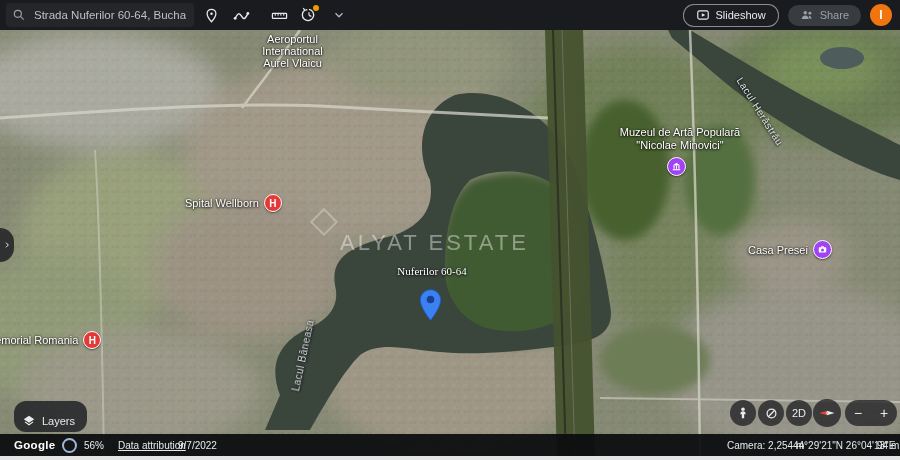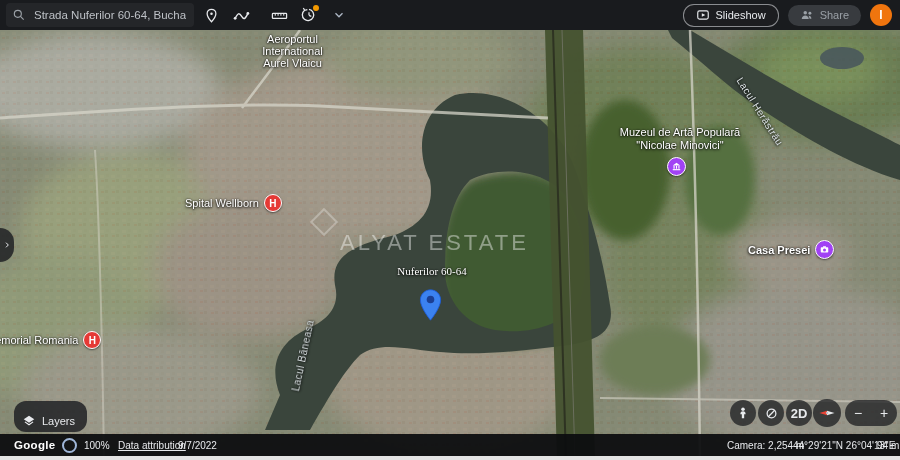--- a/index.html
+++ b/index.html
@@ -52,21 +52,21 @@
     justify-content:center;cursor:pointer;}
   .layers-btn{position:absolute;left:14px;top:401px;height:23px;z-index:5;display:flex;
     align-items:center;gap:6px;padding:8px 12px 0 8px;border-radius:12px;background:rgba(32,33,36,.85);
     color:#e8eaed;font-size:11px;cursor:pointer;}
 
   
   .ctl{position:absolute;z-index:5;background:rgba(32,33,36,.78);border-radius:50%;
     display:flex;align-items:center;justify-content:center;cursor:pointer;color:#e8eaed;}
   .ctl.c1{left:730px;top:400px;width:26px;height:26px;}
   .ctl.c2{left:758px;top:400px;width:26px;height:26px;}
-  .ctl.c3{left:786px;top:400px;width:26px;height:26px;font-size:13px;font-weight:bold;}
+  .ctl.c3{left:786px;top:400px;width:26px;height:26px;font-size:11px;font-weight:normal;}
   .ctl.c4{left:813px;top:399px;width:28px;height:28px;}
   .zoom-pill{position:absolute;left:845px;top:400px;width:52px;height:26px;z-index:5;
     background:rgba(32,33,36,.78);border-radius:13px;display:flex;align-items:center;
     justify-content:space-around;color:#e8eaed;font-size:14px;}
   .zoom-pill span{cursor:pointer;line-height:1;}
 
   
   .statusbar{position:absolute;left:0;right:0;top:434px;height:23px;z-index:6;
     background:rgba(12,13,15,.94);color:#e8eaed;font-size:10px;}
   .statusbar .item{position:absolute;top:0;height:22px;display:flex;align-items:center;}
@@ -188,21 +188,21 @@
   <div class="poi-purple" style="position:absolute;left:667px;top:157px;z-index:3;">
     <svg width="9" height="9" viewBox="0 0 24 24">
         <path d="M12 2 L22 9 H2 Z" fill="#fff"></path>
         <rect x="4" y="10" width="3" height="8" fill="#fff"></rect>
         <rect x="10.5" y="10" width="3" height="8" fill="#fff"></rect>
         <rect x="17" y="10" width="3" height="8" fill="#fff"></rect>
         <rect x="2" y="19" width="20" height="3" fill="#fff"></rect>
       </svg>
   </div>
 
-  <div class="map-label poi-row" style="left:748px;top:240px;font-weight:bold;">
+  <div class="map-label poi-row" style="left:748px;top:240px;">
     <span>Casa Presei</span>
     <span class="poi-purple">
       <svg width="9" height="9" viewBox="0 0 24 24">
           <rect x="2" y="6" width="20" height="14" rx="2" fill="#fff"></rect>
           <rect x="8" y="3" width="8" height="4" rx="1" fill="#fff"></rect>
           <circle cx="12" cy="13" r="4" fill="#a142f4"></circle>
         </svg>
     </span>
   </div>
 
@@ -329,21 +329,21 @@
   <div class="zoom-pill">
     <span>−</span>
     <span>+</span>
   </div>
 
   <div class="statusbar">
     <div class="item brand">Google</div>
     <div class="item circle-ind">
         <i></i>
       </div>
-    <div class="item pct">100%</div>
+    <div class="item pct">56%</div>
     <div class="item attr">Data attribution</div>
     <div class="item idate">9/7/2022</div>
 
     <div class="item scalebar">
       <div class="scale-line"></div>
       <div class="scale-text">300 m</div>
     </div>
     <div class="item camera">Camera: 2,254 m</div>
     <div class="item coords">44°29'21"N 26°04'13"E</div>
     <div class="item elev">94 m</div>

